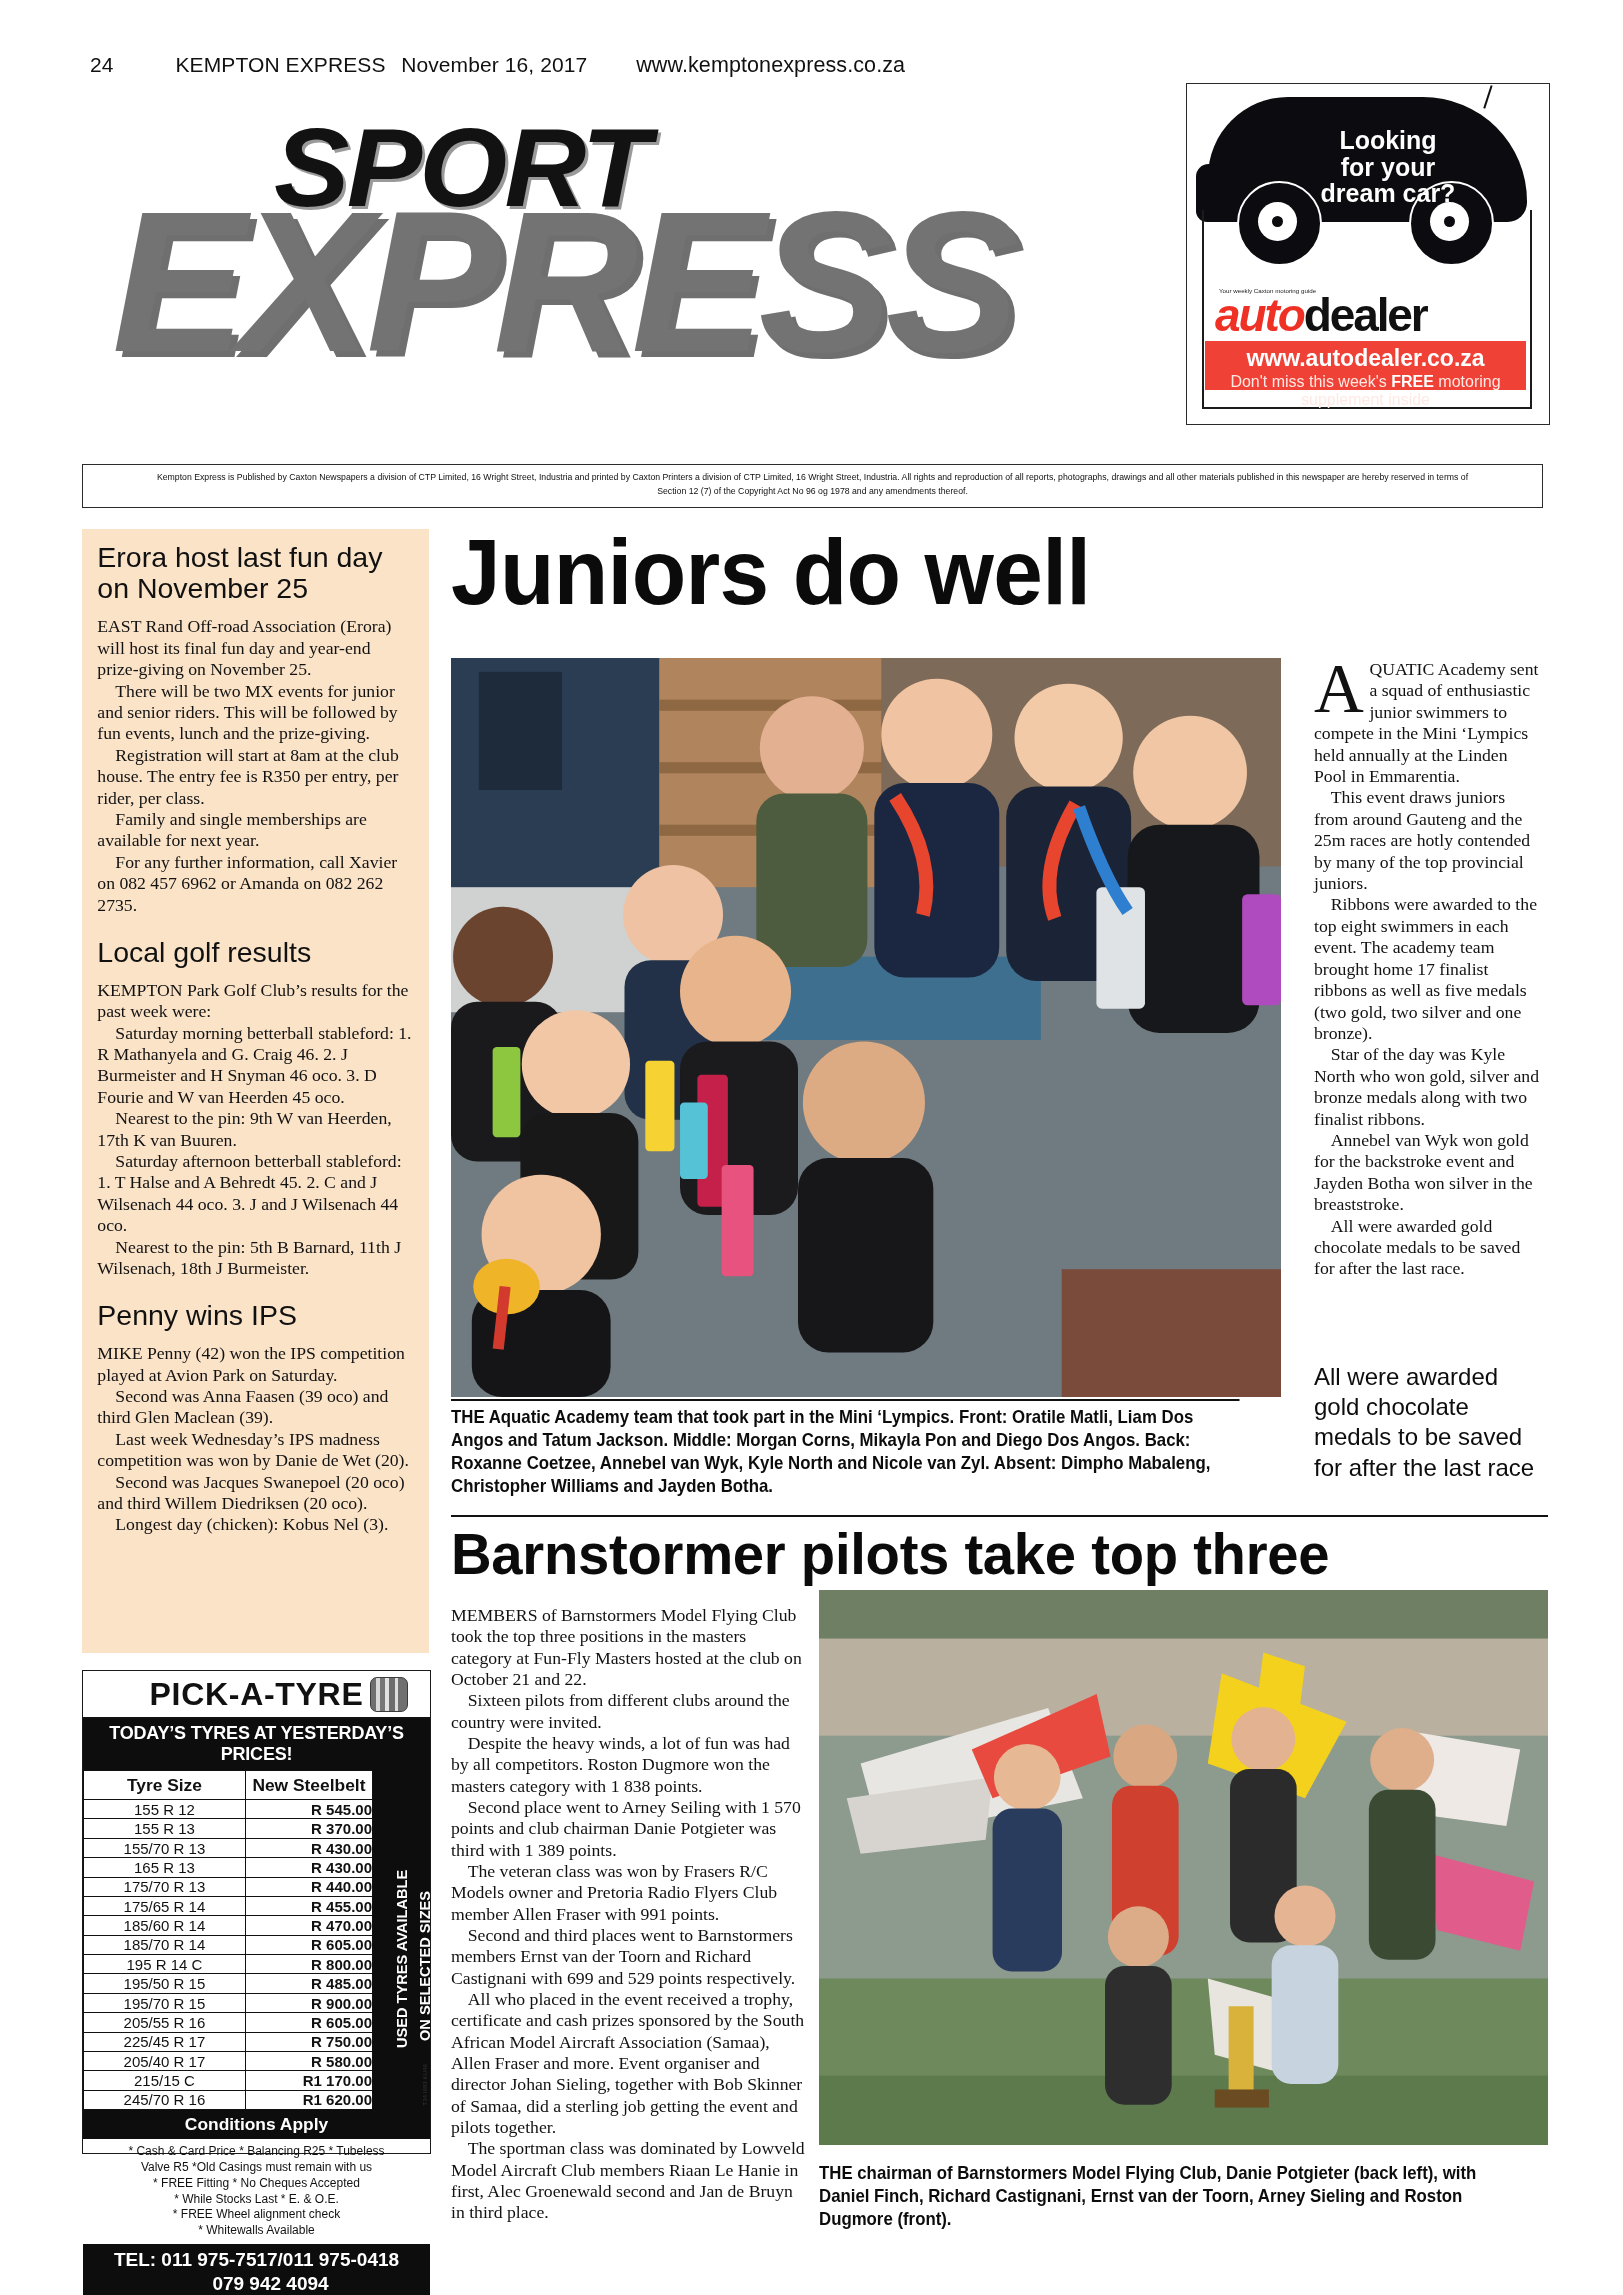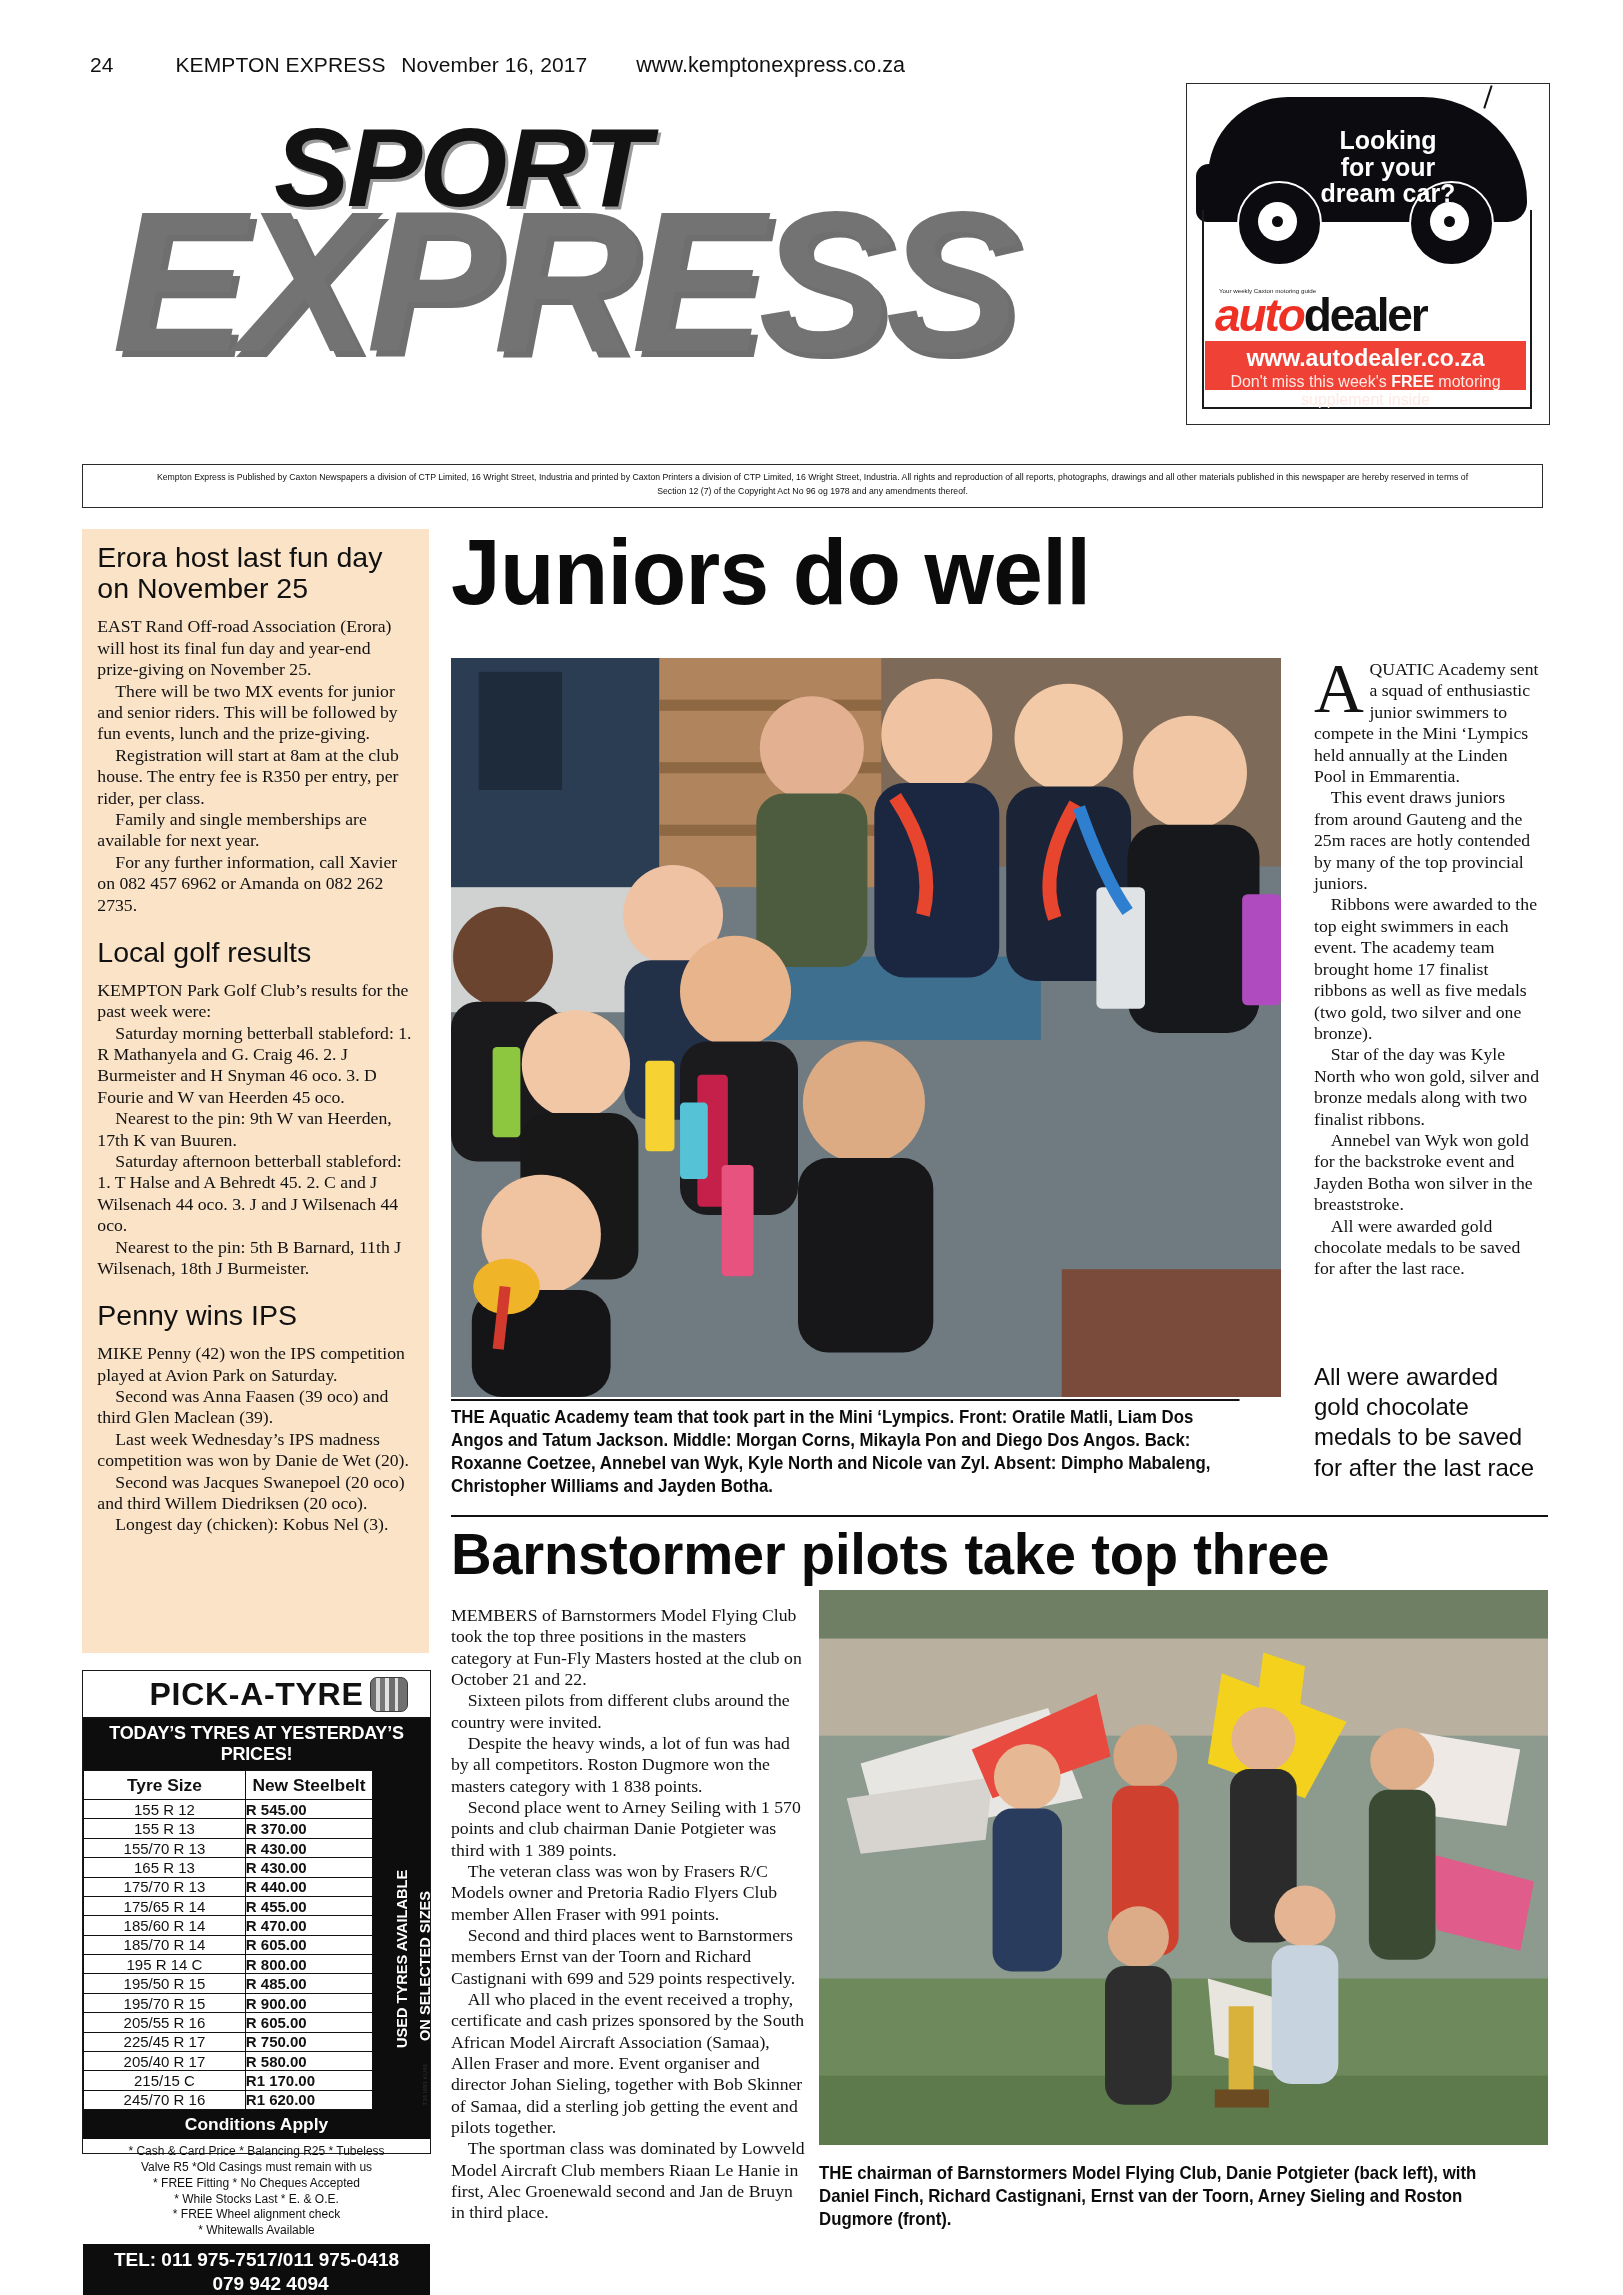--- a/index.html
+++ b/index.html
@@ -94,21 +94,21 @@
   .tyre-sub{background:#0d0d0d;color:#fff;text-align:center;
         font-family:"Liberation Sans",sans-serif;font-weight:700;font-size:18px;padding:4.2px 0 4.9px 0;
         letter-spacing:-0.2px;}
   .tyre-body{position:relative;display:flex;}
   .tyre-tbl{flex:1;border-collapse:collapse;}
   .tyre-tbl th{font-family:"Liberation Sans",sans-serif;font-weight:700;font-size:17.4px;color:#111;
         padding:3.5px 0;border:0.7px solid #111;}
   .tyre-tbl td{font-family:"Liberation Sans",sans-serif;font-size:15px;color:#111;
         border:0.7px solid #111;padding:0.7px 0 0.7px 0;}
   .tyre-tbl td.sz{text-align:center;width:56%;}
-  .tyre-tbl td.pr{text-align:left;font-weight:700;}
+  .tyre-tbl td.pr{text-align:right;font-weight:700;}
   .tyre-vert{width:57px;background:#0d0d0d;color:#fff;position:relative;}
   .tyre-vert span{position:absolute;white-space:nowrap;font-family:"Liberation Sans",sans-serif;
         font-weight:700;font-size:14.6px;transform:rotate(-90deg);transform-origin:left top;}
   .tyre-vert .v1{left:21px;top:278px;}
   .tyre-vert .v2{left:44px;top:271px;}
   .tyre-cond{background:#0d0d0d;color:#fff;text-align:center;
         font-family:"Liberation Sans",sans-serif;font-weight:700;font-size:17.4px;padding:3.5px 0 4.2px 0;}
   .tyre-terms{text-align:center;font-family:"Liberation Sans",sans-serif;font-size:12px;
         line-height:1.33;color:#111;padding:4.9px 4.2px 4.9px 4.2px;}
   .tyre-code{position:absolute;right:2.8px;bottom:89px;font-family:"Liberation Sans",sans-serif;

